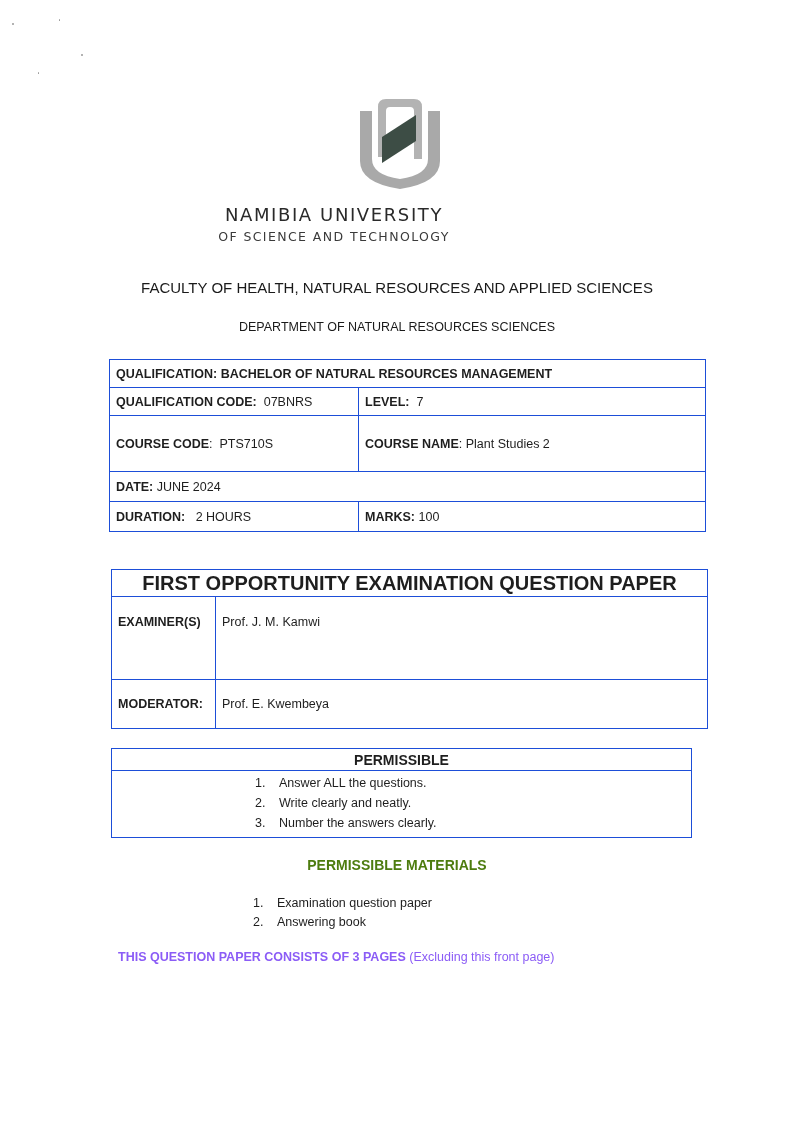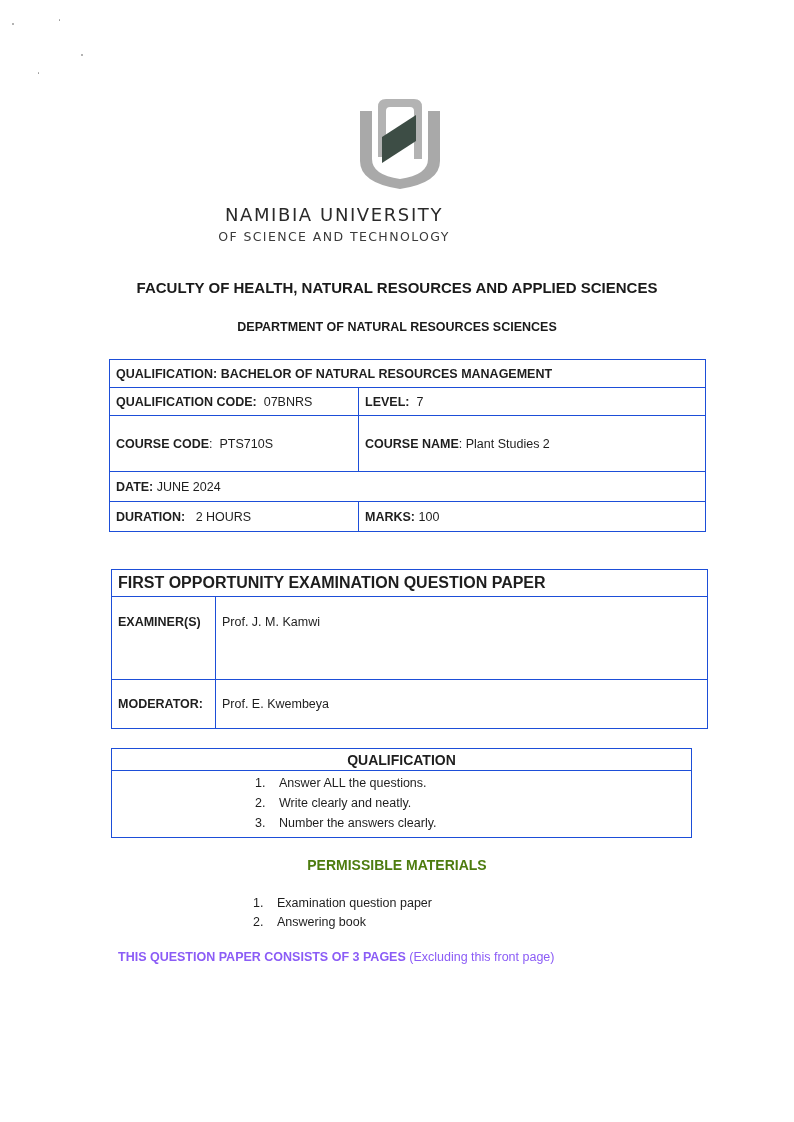--- a/index.html
+++ b/index.html
@@ -48,21 +48,21 @@
       font-size: 12.5px;
       letter-spacing: 1.4px;
       font-family: "DejaVu Sans", sans-serif;
       color: #3a3a3a;
     }
     .heading {
       position: absolute;
       left: 0;
       width: 794px;
       text-align: center;
-      font-weight: bold;
+      font-weight: normal;
       color: #1a1a1a;
     }
     .faculty {
       top: 279px;
       font-size: 15px;
     }
     .dept {
       top: 320px;
       font-size: 12.5px;
     }
@@ -83,21 +83,21 @@
     #t1 { left: 109px; top: 359px; width: 597px; }
     #t1 td.c1 { width: 236px; }
     #t1 tr.r1 td { height: 27px; }
     #t1 tr.r2 td { height: 27px; }
     #t1 tr.r3 td { height: 55px; }
     #t1 tr.r4 td { height: 29px; }
     #t1 tr.r5 td { height: 29px; }
 
     #t2 { left: 111px; top: 569px; width: 597px; }
     #t2 td.c1 { width: 91px; }
-    #t2 tr.head td { height: 26px; text-align: left; font-size: 16px; font-weight: bold; }
+    #t2 tr.head td { height: 26px; text-align: center; font-size: 20px; font-weight: bold; }
     #t2 tr.ex td { height: 64px; vertical-align: top; padding-top: 18px; }
     #t2 tr.mod td { height: 48px; }
 
     #t3 { left: 111px; top: 748px; width: 581px; }
     #t3 tr.head td { height: 21px; text-align: center; font-size: 14px; font-weight: bold; }
     #t3 tr.body td { height: 64px; vertical-align: top; padding: 2px 0 0 0; }
 
     .olist {
       list-style: none;
       margin: 0;
@@ -226,21 +226,21 @@
   <tr class="mod">
     <td class="c1 lbl">MODERATOR:</td>
     <td>Prof. E. Kwembeya</td>
   </tr>
 </tbody>
   </table>
 
 <table class="info" id="t3">
   <tbody>
       <tr class="head">
-    <td>QUALIFICATION</td>
+    <td>PERMISSIBLE</td>
   </tr>
   <tr class="body">
     <td>
       <ul class="olist" id="instr-list">
         <li>
           <span class="num">1.</span>
           <span>Answer ALL the questions.</span>
         </li>
         <li>
           <span class="num">2.</span>

